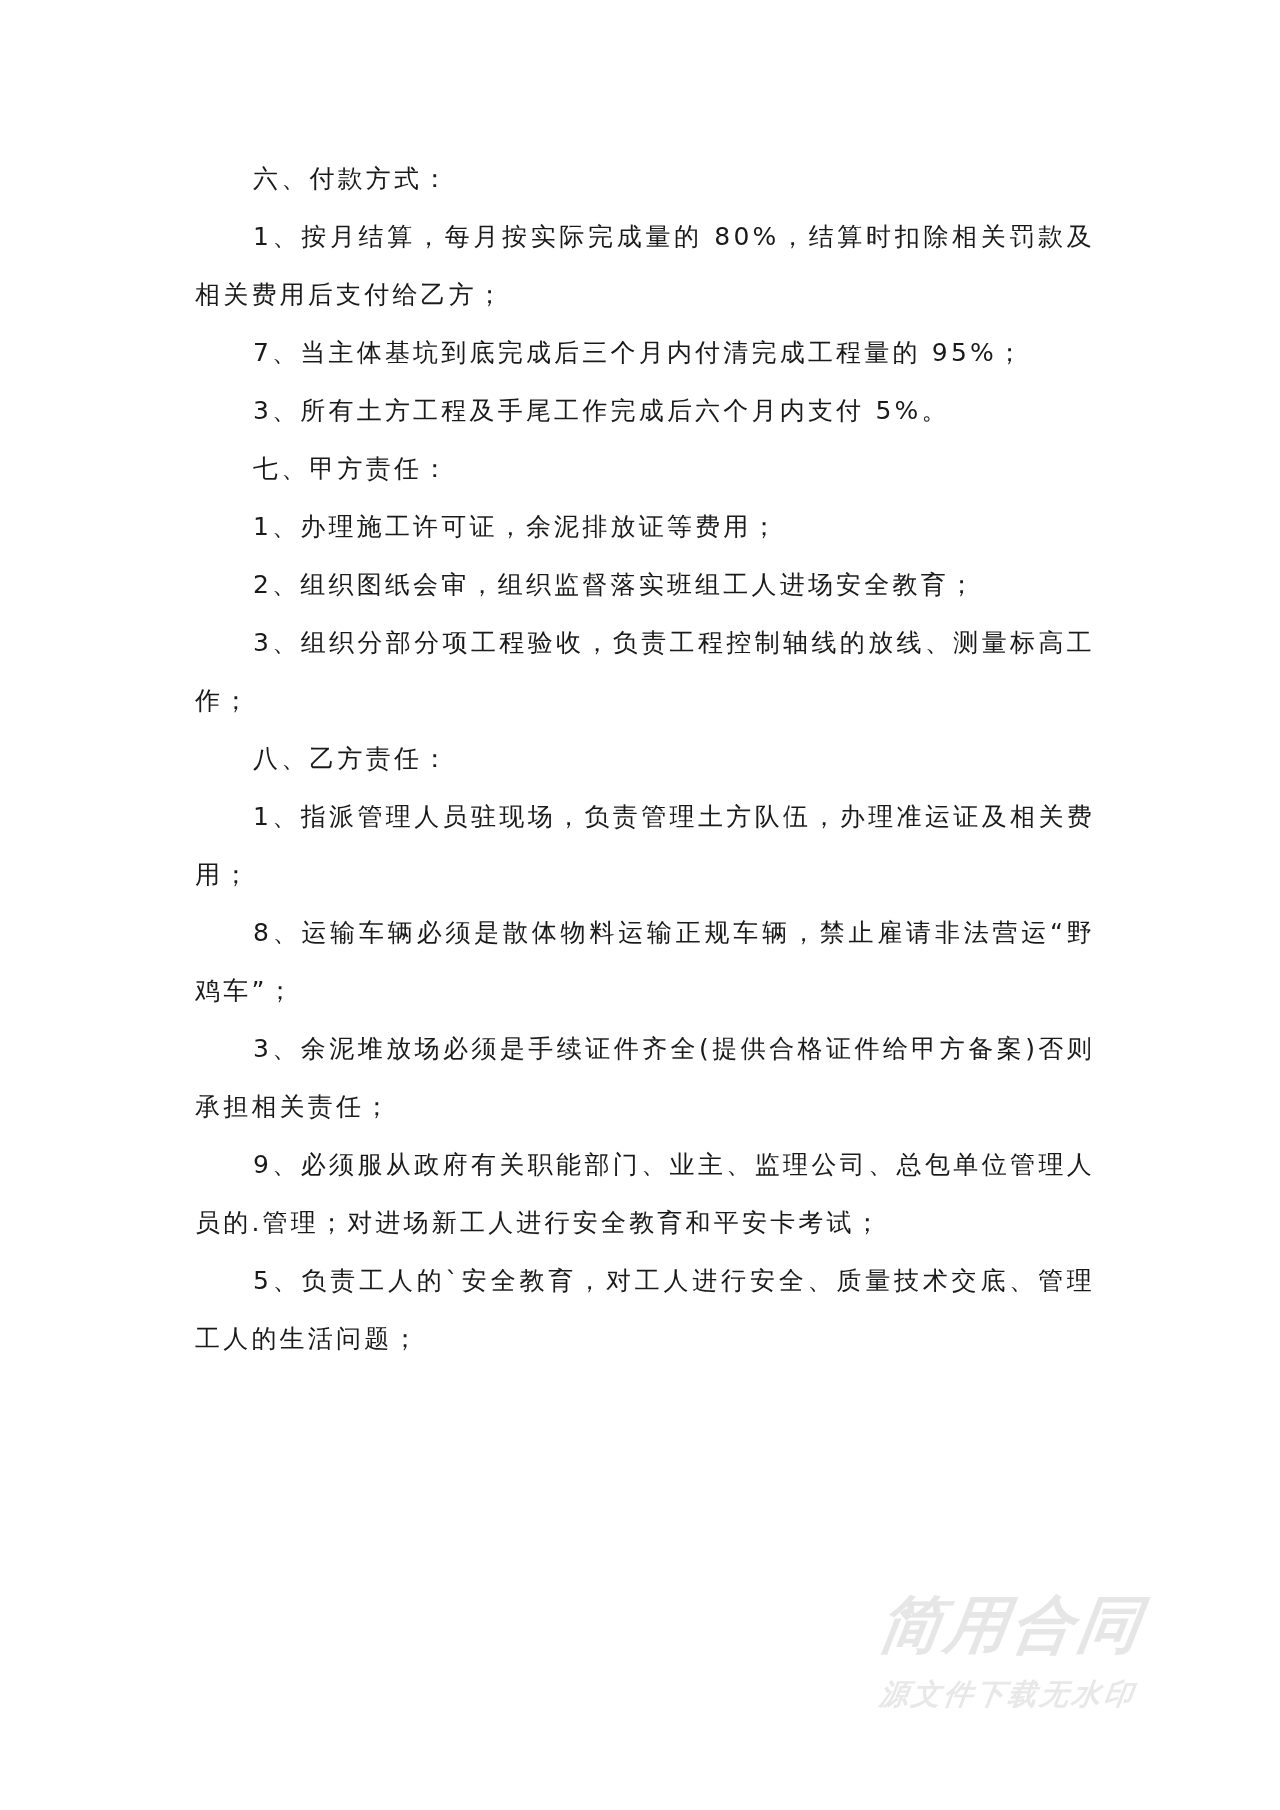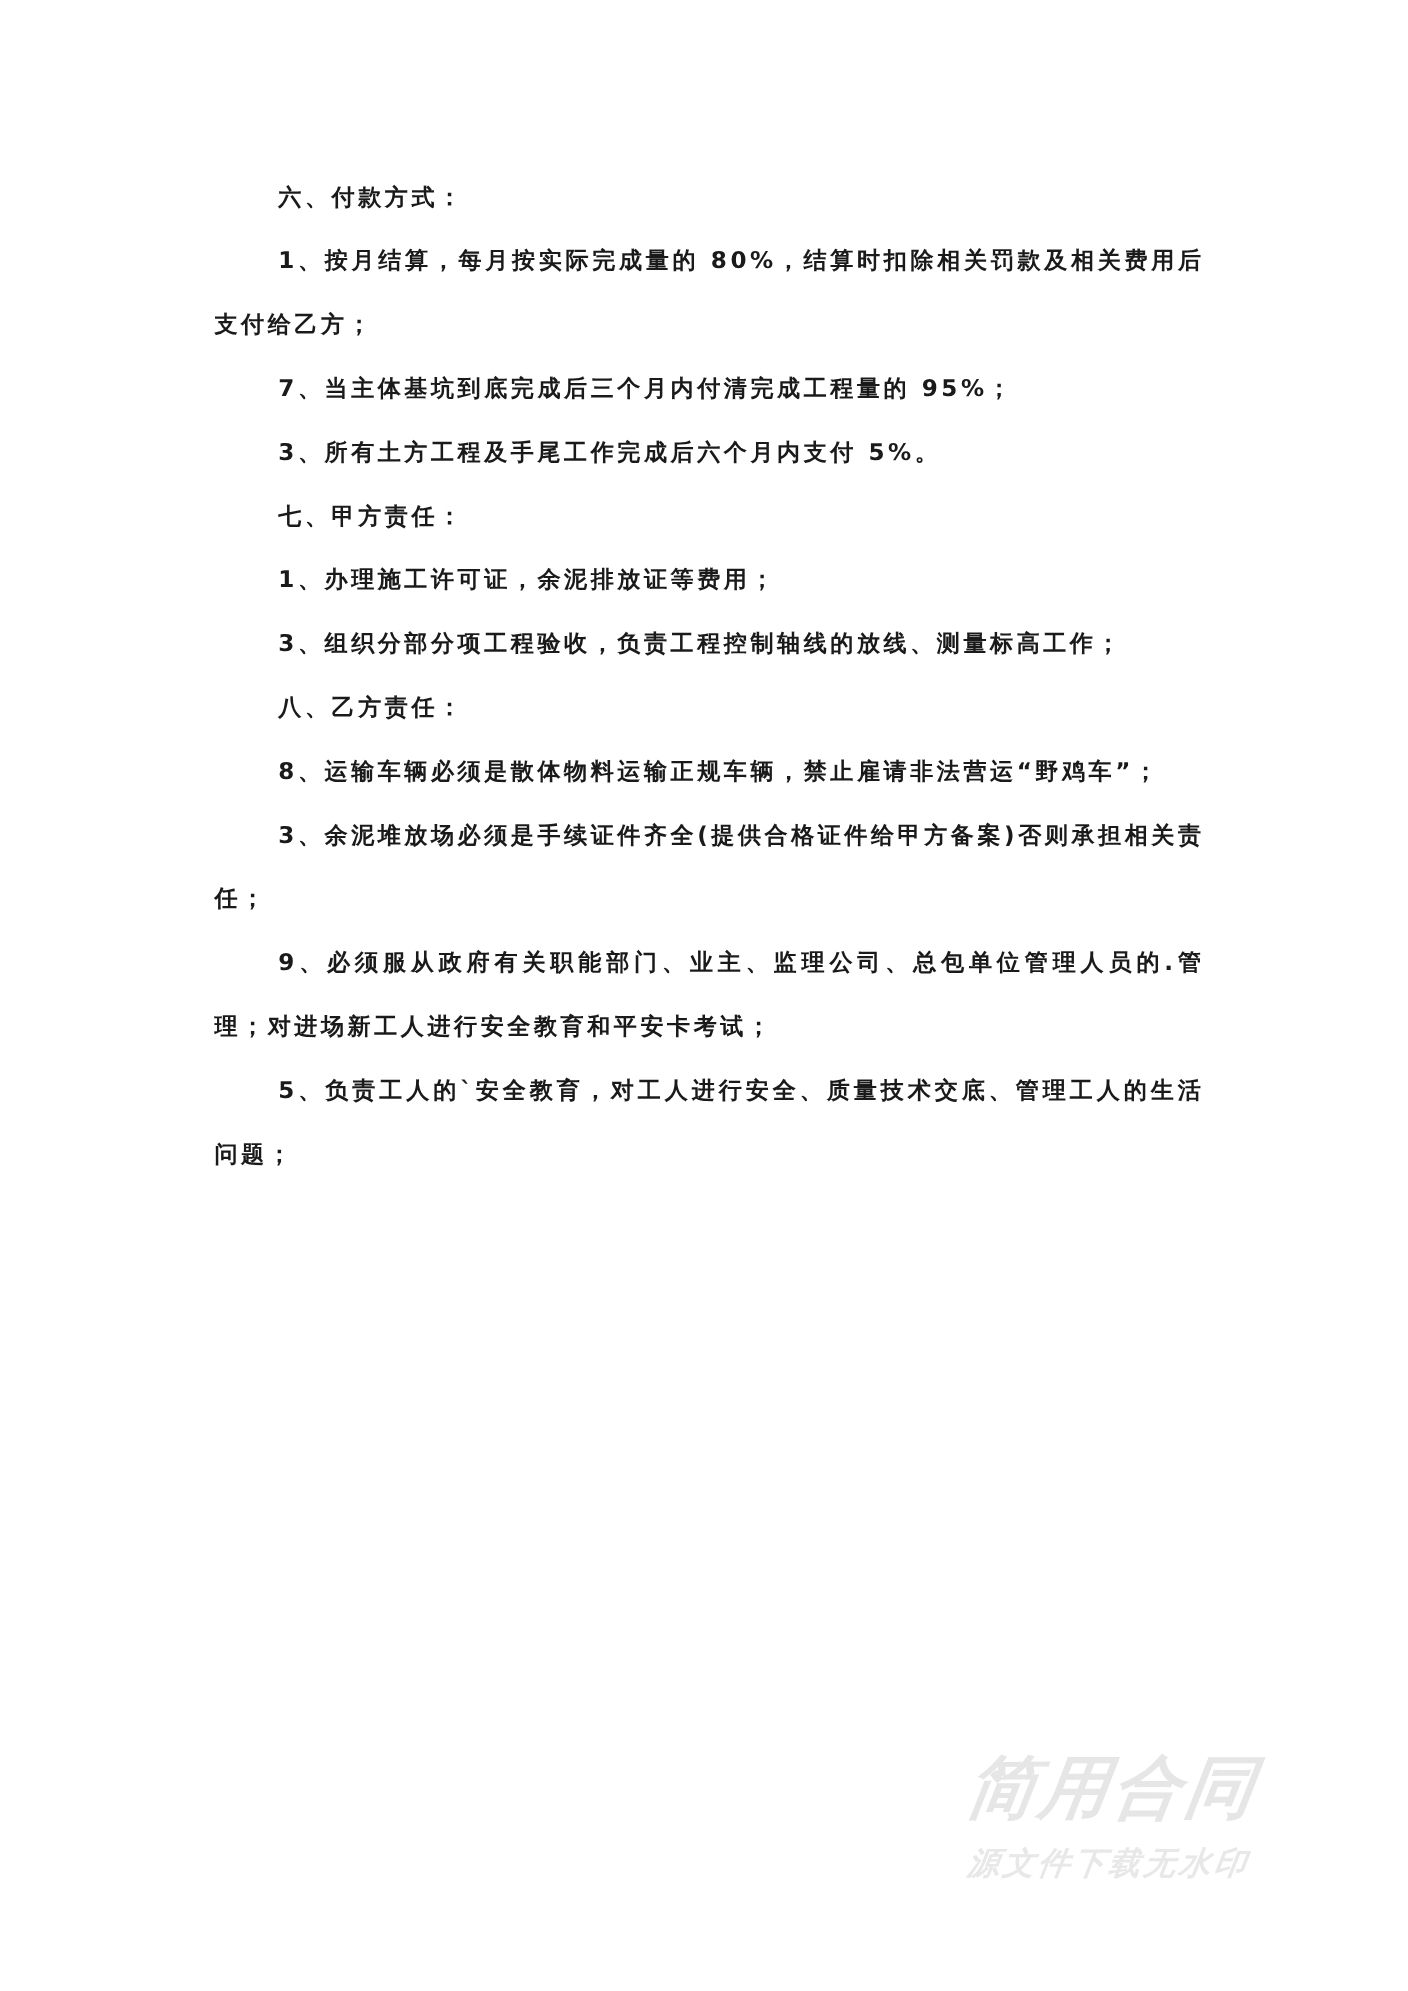--- a/index.html
+++ b/index.html
@@ -24,27 +24,27 @@
       background: #ffffff;
     }
     .content {
       position: absolute;
       left: 195px;
       top: 150px;
       width: 900px;
     }
     .para {
       margin: 0;
-      font-size: 21px;
+      font-size: 25px;
       line-height: 58px;
       letter-spacing: 3.2px;
       text-indent: 58px;
       text-align: justify;
       text-align-last: left;
-      font-weight: bold;
+      font-weight: normal;
       white-space: normal;
       word-break: break-all;
     }
     .heading {
       text-indent: 58px;
     }
     .watermark {
       position: absolute;
       left: 880px;
       top: 1590px;
@@ -80,22 +80,24 @@
 <body>
 
 <div class="page">
   <div class="content">
     <p class="para heading">六、付款方式：</p>
     <p class="para">1、按月结算，每月按实际完成量的 80%，结算时扣除相关罚款及相关费用后支付给乙方；</p>
     <p class="para">7、当主体基坑到底完成后三个月内付清完成工程量的 95%；</p>
     <p class="para">3、所有土方工程及手尾工作完成后六个月内支付 5%。</p>
     <p class="para heading">七、甲方责任：</p>
     <p class="para">1、办理施工许可证，余泥排放证等费用；</p>
+    <p class="para">2、组织图纸会审，组织监督落实班组工人进场安全教育；</p>
     <p class="para">3、组织分部分项工程验收，负责工程控制轴线的放线、测量标高工作；</p>
     <p class="para heading">八、乙方责任：</p>
+    <p class="para">1、指派管理人员驻现场，负责管理土方队伍，办理准运证及相关费用；</p>
     <p class="para">8、运输车辆必须是散体物料运输正规车辆，禁止雇请非法营运“野鸡车”；</p>
     <p class="para">3、余泥堆放场必须是手续证件齐全(提供合格证件给甲方备案)否则承担相关责任；</p>
     <p class="para">9、必须服从政府有关职能部门、业主、监理公司、总包单位管理人员的.管理；对进场新工人进行安全教育和平安卡考试；</p>
     <p class="para">5、负责工人的`安全教育，对工人进行安全、质量技术交底、管理工人的生活问题；</p>
   </div>
 
   <div class="watermark">
     <div class="wm-main">简用合同</div>
     <div class="wm-sub">源文件下载无水印</div>
   </div>

